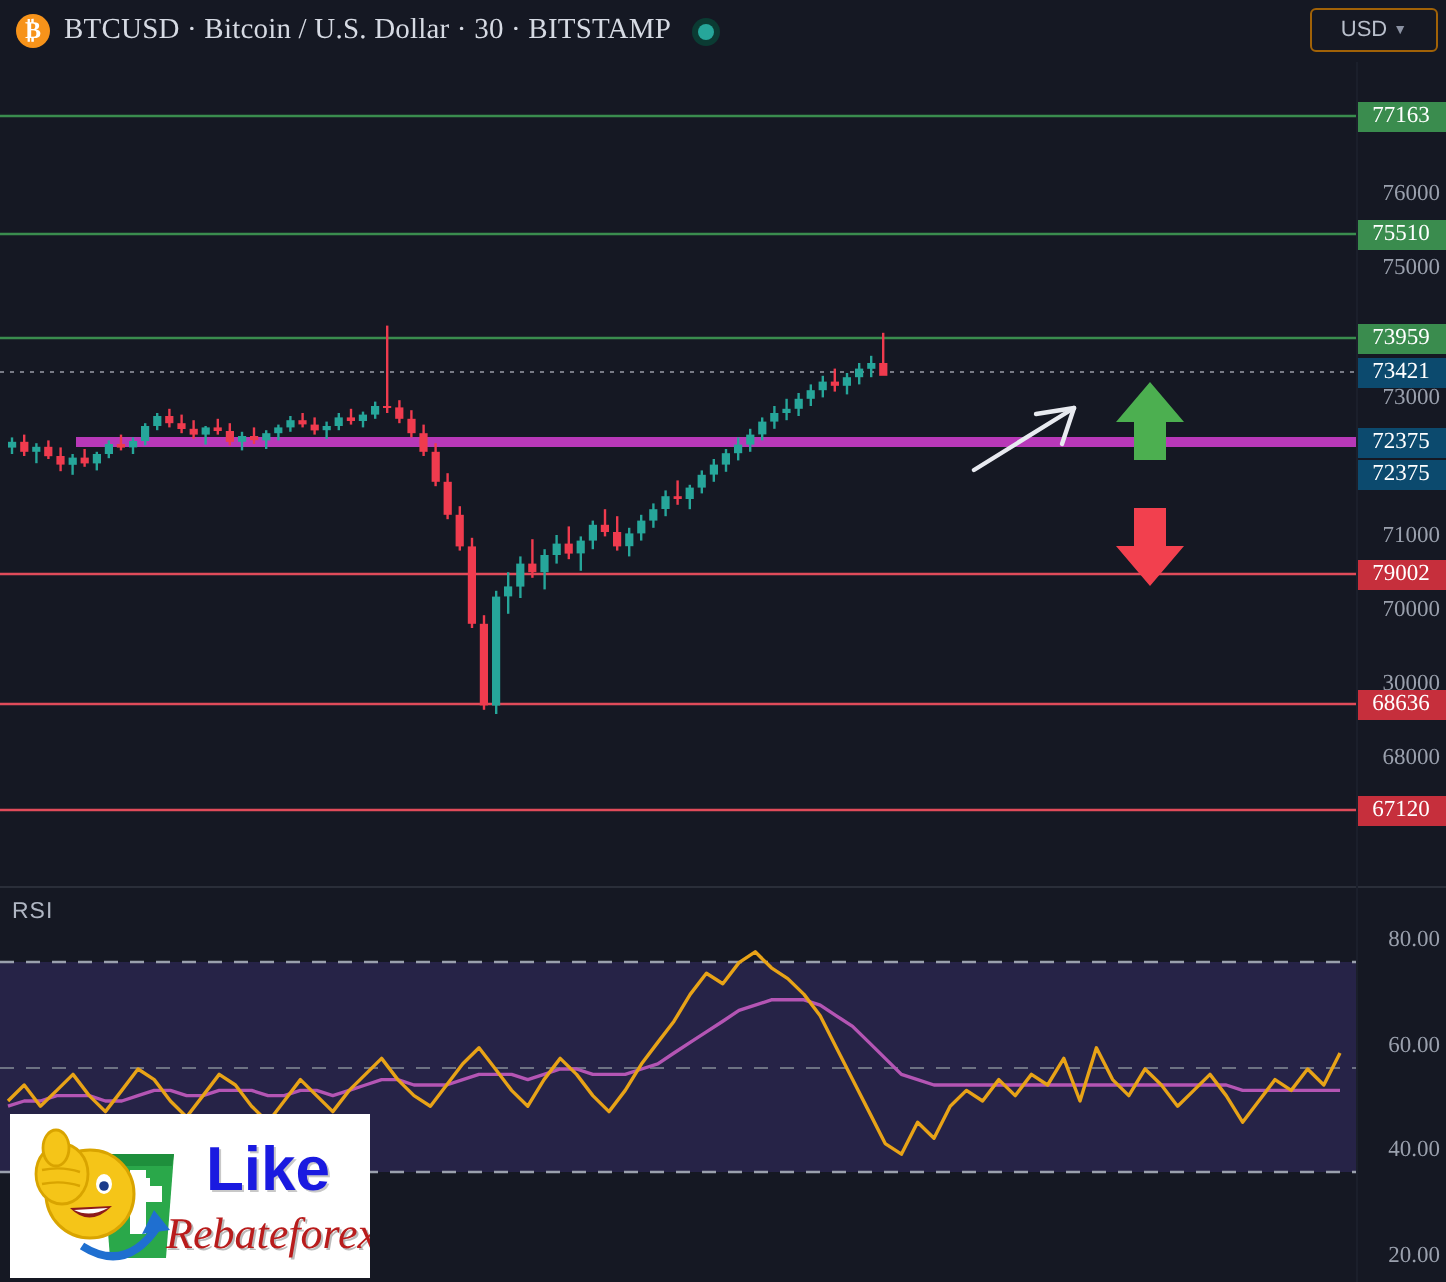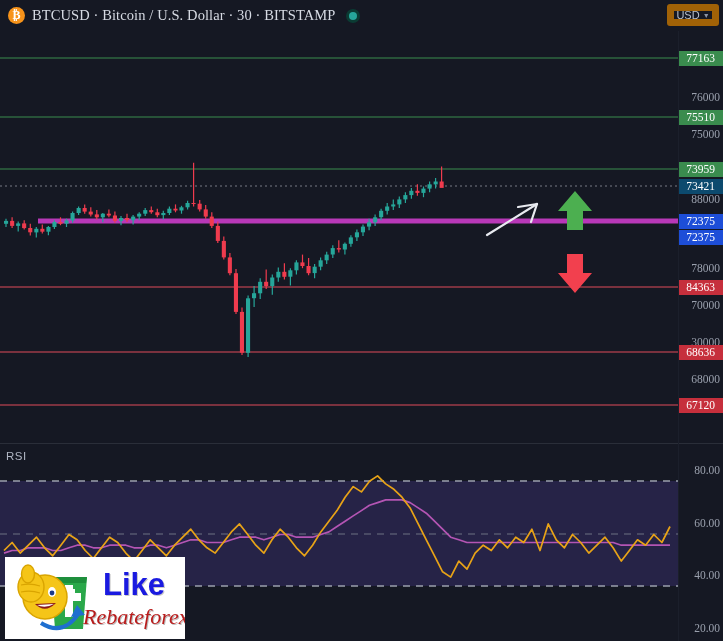--- a/index.html
+++ b/index.html
@@ -9,21 +9,21 @@
   
   #header{position:absolute;left:0;top:0;width:723px;height:31px;background:#151823;
           display:flex;align-items:center;padding-left:8px;box-sizing:border-box;}
   #btc-icon{width:17px;height:17px;border-radius:50%;background:#f7931a;color:#fff;
             font-size:12px;font-weight:bold;display:flex;align-items:center;justify-content:center;
             flex:0 0 auto;font-family:"Liberation Serif",serif;}
   #symbol-text{margin-left:7px;color:#d6dae3;font-size:14.5px;letter-spacing:.1px;white-space:nowrap;font-family:Liberation Serif, serif;}
   #status-dot{margin-left:10px;width:14px;height:14px;border-radius:50%;
               background:#0b3b33;display:flex;align-items:center;justify-content:center;}
   #status-dot::after{content:"";width:8px;height:8px;border-radius:50%;background:#26a69a;}
-  #currency-box{position:absolute;right:4px;top:4px;width:52px;height:22px;border:7px solid #a16207;
+  #currency-box{position:absolute;right:4px;top:4px;width:64px;height:22px;border:1px solid #a16207;
                 border-radius:3px;display:flex;align-items:center;justify-content:center;
                 color:#b9bfcc;font-size:11px;box-sizing:border-box;gap:3px;}
   #currency-box .chev{font-size:7px;color:#8b92a3;line-height:1;}
 
   
   #price-pane{position:absolute;left:0;top:31px;width:678px;height:412px;overflow:hidden;}
   #rsi-pane{position:absolute;left:0;top:444px;width:678px;height:197px;overflow:hidden;}
   #pane-divider{position:absolute;left:0;top:443px;width:723px;height:1px;background:#2a2e39;}
   #scale-divider{position:absolute;left:678px;top:31px;width:1px;height:610px;background:#1b1f2b;}
 
@@ -33,21 +33,21 @@
   #price-axis{position:absolute;left:678px;top:31px;width:45px;height:412px;}
   #rsi-axis{position:absolute;left:678px;top:444px;width:45px;height:197px;}
   .ax-plain{position:absolute;right:3px;color:#9aa0ad;font-size:11.5px;white-space:nowrap;
             font-family:"Liberation Serif",serif;}
   .ax-tag{position:absolute;left:0;width:45px;height:15px;line-height:15px;color:#fff;
           font-size:11.5px;text-align:center;box-sizing:border-box;white-space:nowrap;
           font-family:Liberation Serif, serif;}
   .ax-tag.green{background:#3a8c4e;}
   .ax-tag.red{background:#c62f3c;}
   .ax-tag.gray{background:#0c4a6e;}
-  .ax-tag.magenta{background:#1d4ed8;}
+  .ax-tag.magenta{background:#0c4a6e;}
 
   
   #rsi-title{position:absolute;left:6px;top:450px;color:#b0b6c3;font-size:11.5px;letter-spacing:.5px;}
 
   
   #watermark{position:absolute;left:5px;top:557px;width:180px;height:82px;background:#fff;
              overflow:hidden;}
   #wm-like{position:absolute;left:98px;top:10px;color:#1a1ae0;font-size:31px;font-weight:bold;
            font-family:"Liberation Sans",sans-serif;text-shadow:1px 1px 0 #c8c8c8;}
   #wm-rebate{position:absolute;left:78px;top:47px;color:#b91c1c;font-size:22px;font-style:italic;
@@ -246,33 +246,33 @@
 
       <g>
         <path d="M575 262 L592 242 L583 242 L583 223 L567 223 L567 242 L558 242 Z" fill="#f2404e"></path>
       </g>
     </svg>
   </div>
 
   <div id="price-axis">
     <div class="ax-plain" style="top:60px">76000</div>
     <div class="ax-plain" style="top:97px">75000</div>
-    <div class="ax-plain" style="top:162px">88000</div>
-    <div class="ax-plain" style="top:231px">78000</div>
+    <div class="ax-plain" style="top:162px">73000</div>
+    <div class="ax-plain" style="top:231px">71000</div>
     <div class="ax-plain" style="top:268px">70000</div>
     <div class="ax-plain" style="top:305px">30000</div>
     <div class="ax-plain" style="top:342px">68000</div>
 
     <div class="ax-tag green" style="top:20px">77163</div>
     <div class="ax-tag green" style="top:79px">75510</div>
     <div class="ax-tag green" style="top:131px">73959</div>
     <div class="ax-tag gray" style="top:148px">73421</div>
     <div class="ax-tag magenta" style="top:183px">72375</div>
     <div class="ax-tag magenta" style="top:199px">72375</div>
-    <div class="ax-tag red" style="top:249px">84363</div>
+    <div class="ax-tag red" style="top:249px">79002</div>
     <div class="ax-tag red" style="top:314px">68636</div>
     <div class="ax-tag red" style="top:367px">67120</div>
   </div>
 
   <div id="pane-divider"></div>
   <div id="scale-divider"></div>
 
   <div id="rsi-pane">
     <svg width="678" height="197" viewBox="0 0 678 197">
       <rect x="0" y="0" width="678" height="197" fill="#151823"></rect>

